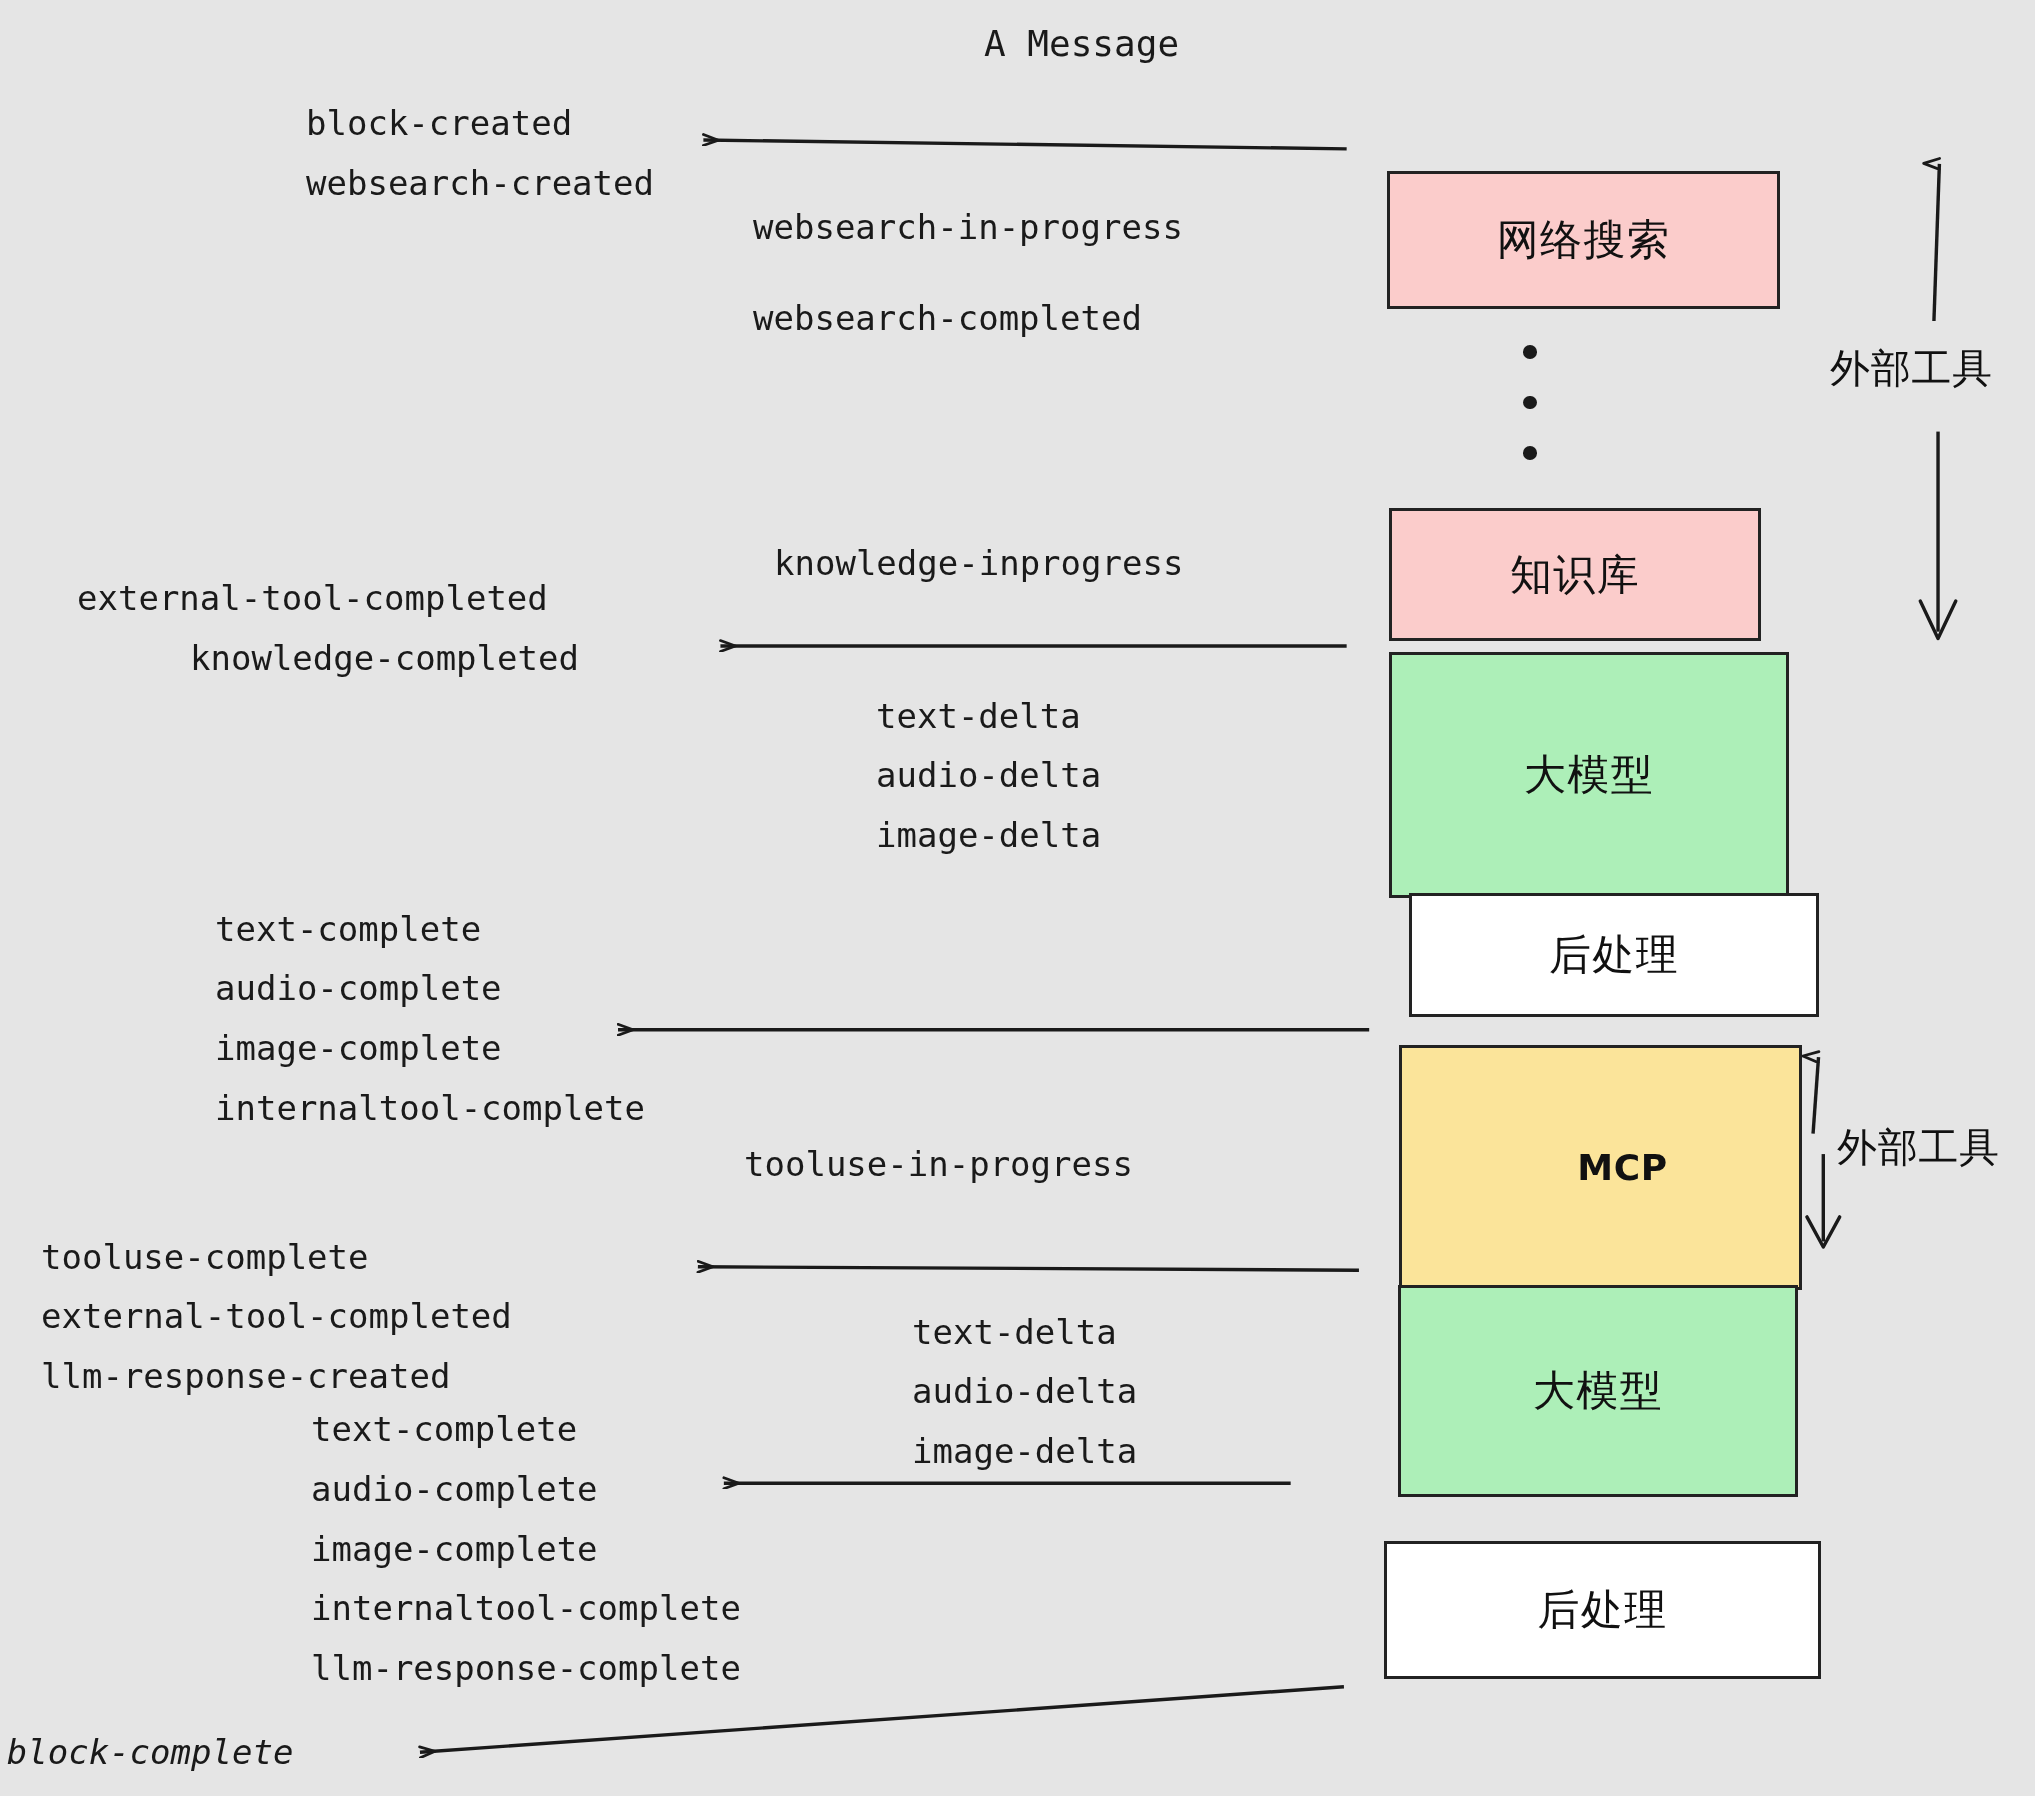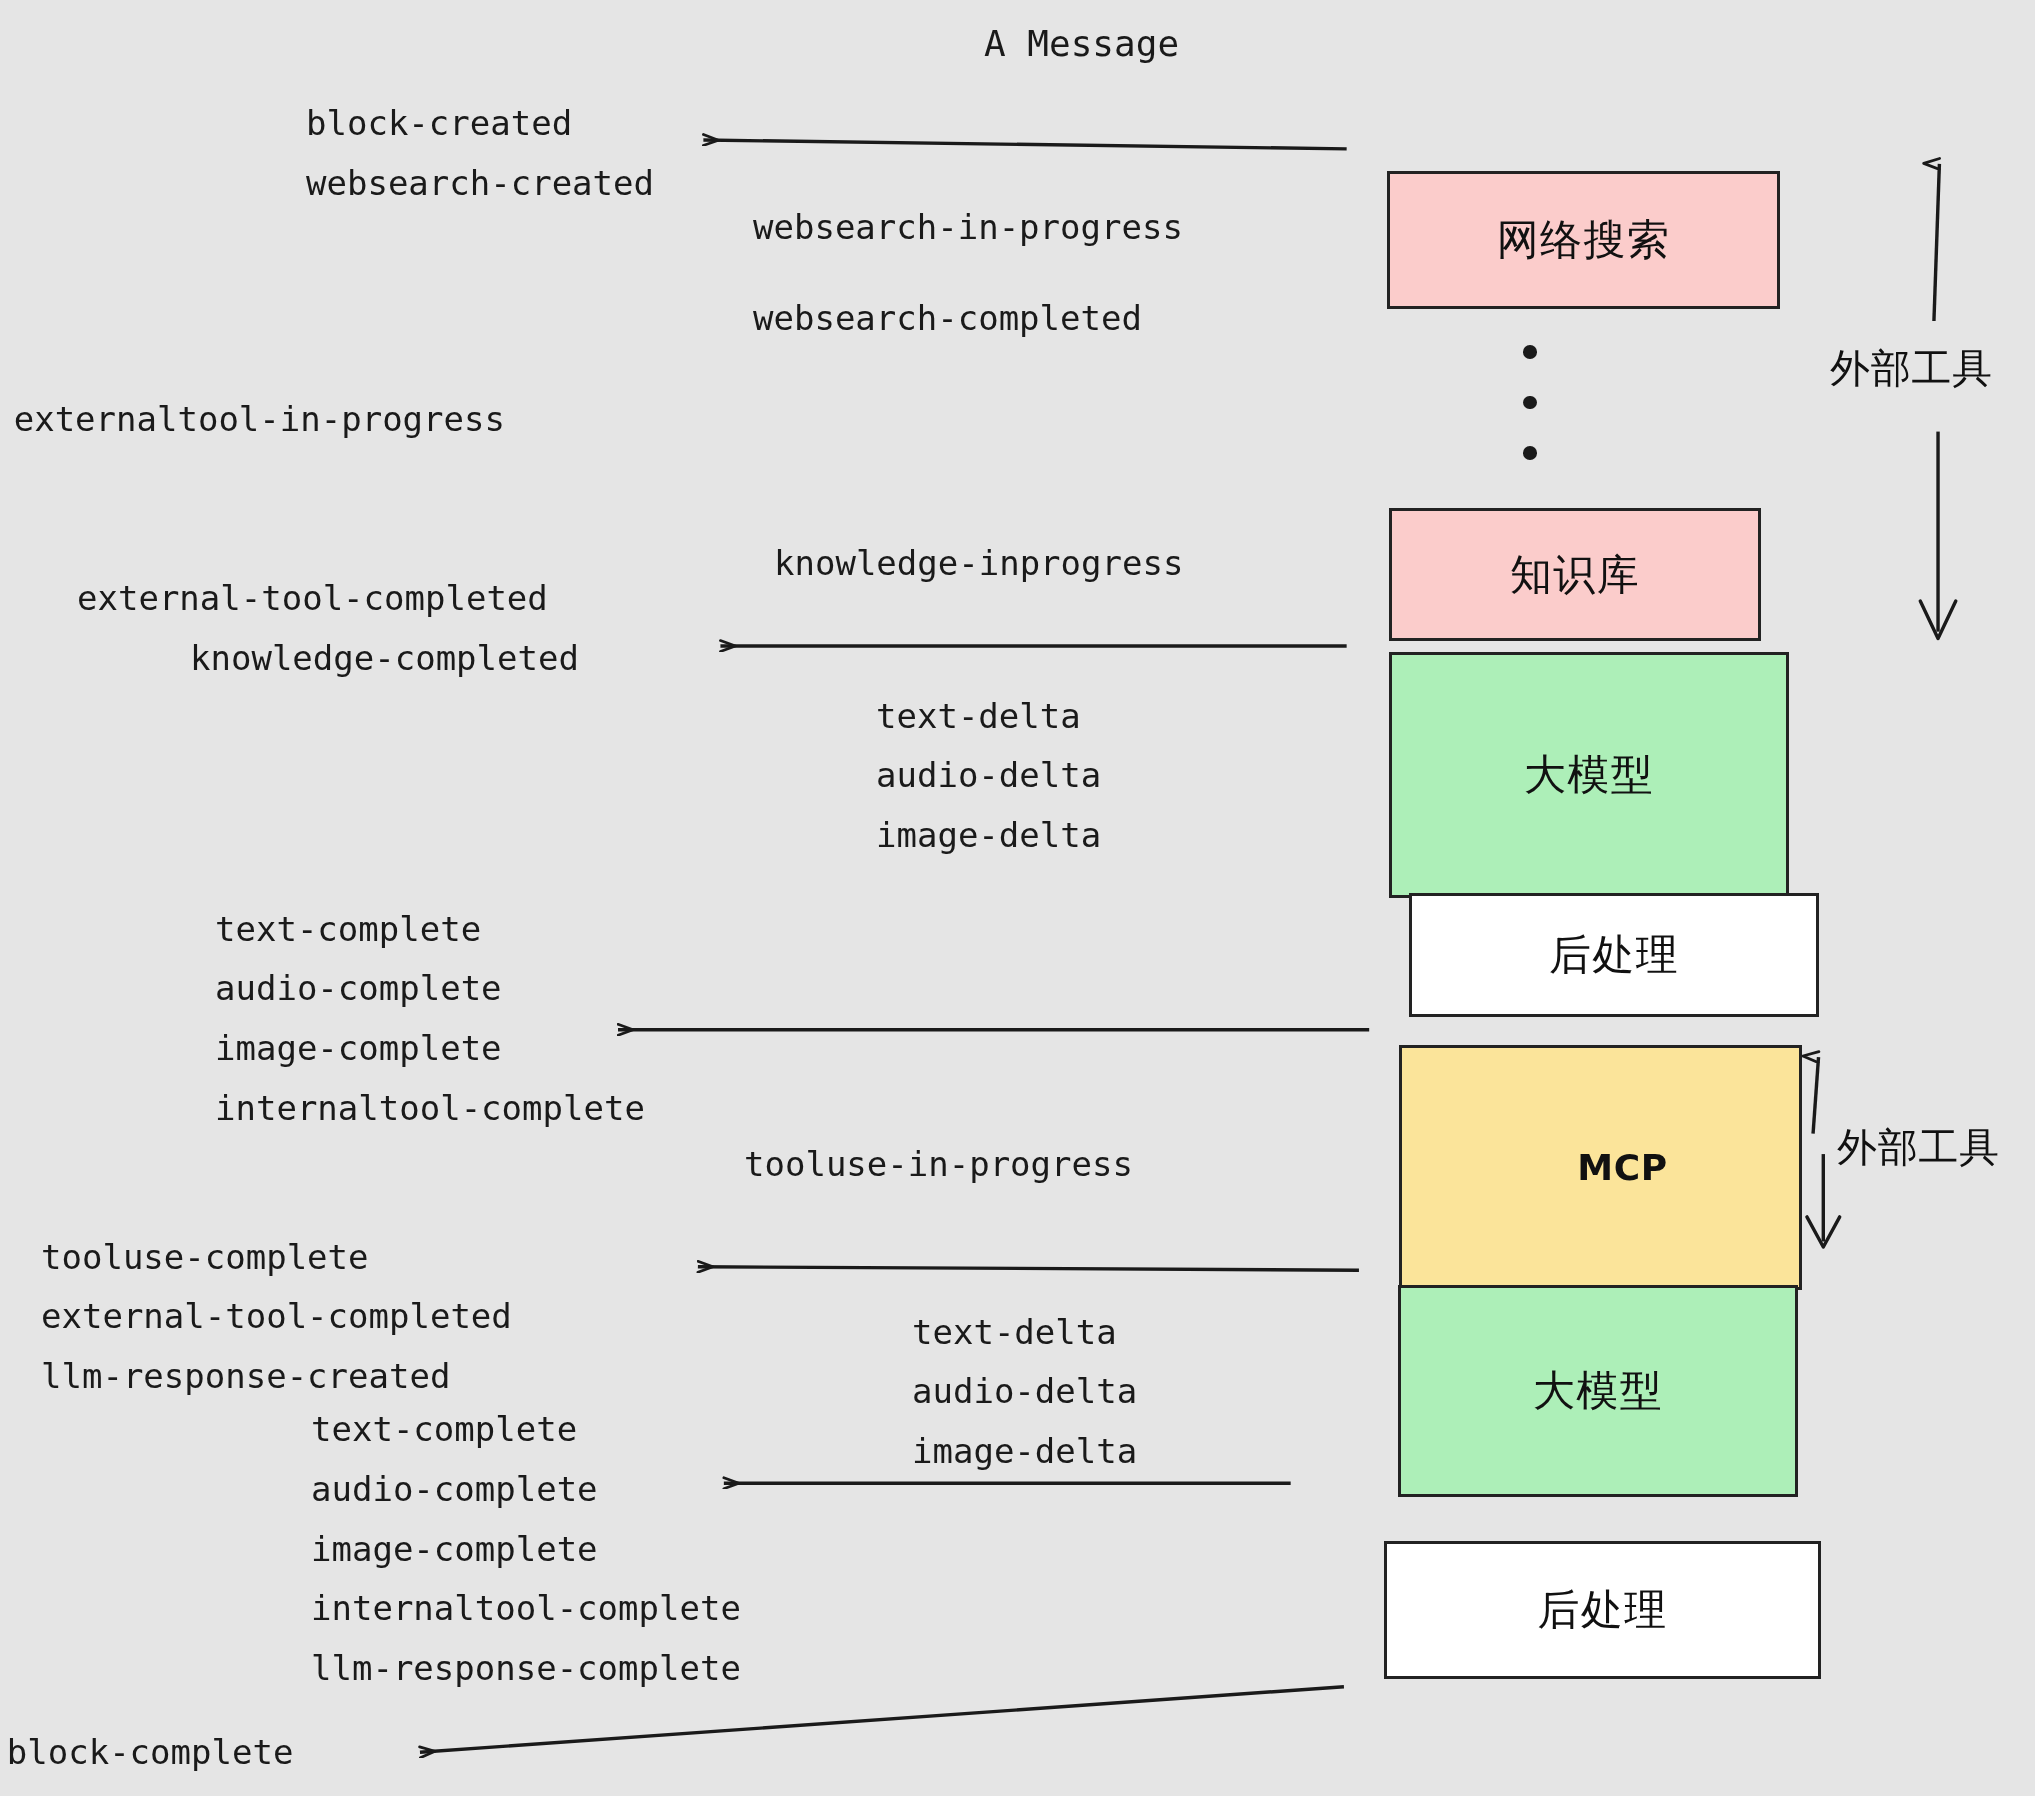--- a/index.html
+++ b/index.html
@@ -117,21 +117,20 @@
 
     <path d="M2655,1660 L2663,1548" stroke="#1a1a1a" stroke-width="5" fill="none" marker-end="url(#ahu)"></path>
     <path d="M2670,1690 L2670,1818" stroke="#1a1a1a" stroke-width="5" fill="none"></path>
     <path d="M2646,1782 L2670,1826 L2694,1782" stroke="#1a1a1a" stroke-width="5" fill="none" stroke-linecap="round" stroke-linejoin="round"></path>
   </svg>
 
   <div class="evt" style="left:306px;  top:106px;">block-created</div>
   <div class="evt" style="left:306px;  top:166px;">websearch-created</div>
   <div class="evt" style="left:753px; top:210px;">websearch-in-progress</div>
   <div class="evt" style="left:753px; top:301px;">websearch-completed</div>
-  <div class="evt" style="left:13.7px;   top:402px;">externaltool-in-progress</div>
 
   <div class="evt" style="left:774px; top:546px;">knowledge-inprogress</div>
   <div class="evt" style="left:77px;  top:581px;">external-tool-completed</div>
   <div class="evt" style="left:190px;  top:641px;">knowledge-completed</div>
 
   <div class="evt" style="left:876px; top:699px;">text-delta</div>
   <div class="evt" style="left:876px; top:758px;">audio-delta</div>
   <div class="evt" style="left:876px; top:818px;">image-delta</div>
 
   <div class="evt" style="left:215px;  top:912px;">text-complete</div>
@@ -147,21 +146,21 @@
   <div class="evt" style="left:912px; top:1315px;">text-delta</div>
   <div class="evt" style="left:912px; top:1374px;">audio-delta</div>
   <div class="evt" style="left:912px; top:1434px;">image-delta</div>
 
   <div class="evt" style="left:311px;  top:1412px;">text-complete</div>
   <div class="evt" style="left:311px;  top:1472px;">audio-complete</div>
   <div class="evt" style="left:311px;  top:1532px;">image-complete</div>
   <div class="evt" style="left:311px;  top:1591px;">internaltool-complete</div>
   <div class="evt" style="left:311px;  top:1651px;">llm-response-complete</div>
 
-  <div class="evt" style="left:6.8px;   top:1735px;">block-complete</div>
+  <div class="evt" style="left:6.8px;   top:1735px;font-style:italic;">block-complete</div>
 
   <div class="node" style="left:1347px; top:171px; width:393px; height:138px; background:#FBCCCB;">
     <span>网络搜索</span>
   </div>
 
   <div class="vdots" style="left:1523px; top:345px; width:13.7px; height:115px;">
     <i></i>
     <i></i>
     <i></i>
   </div>

